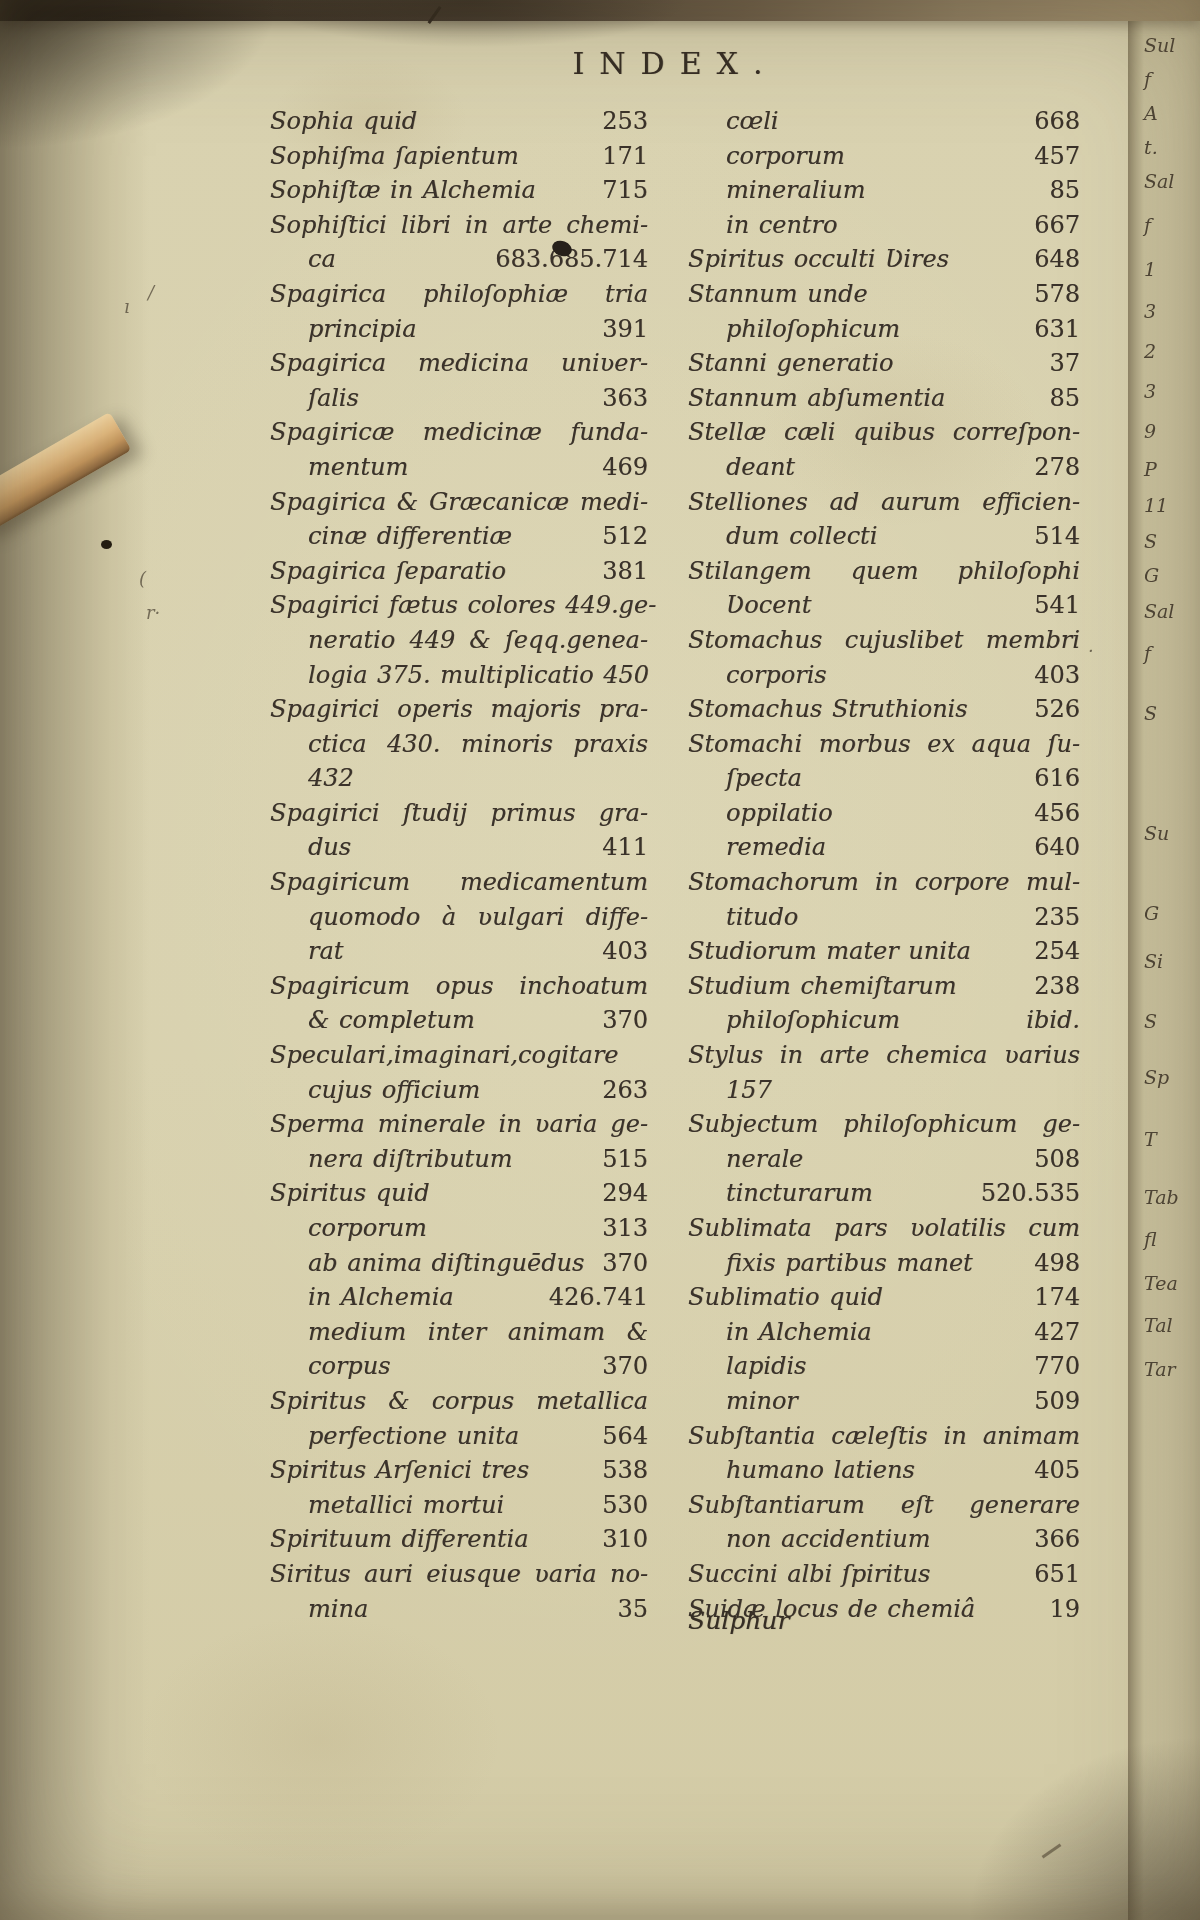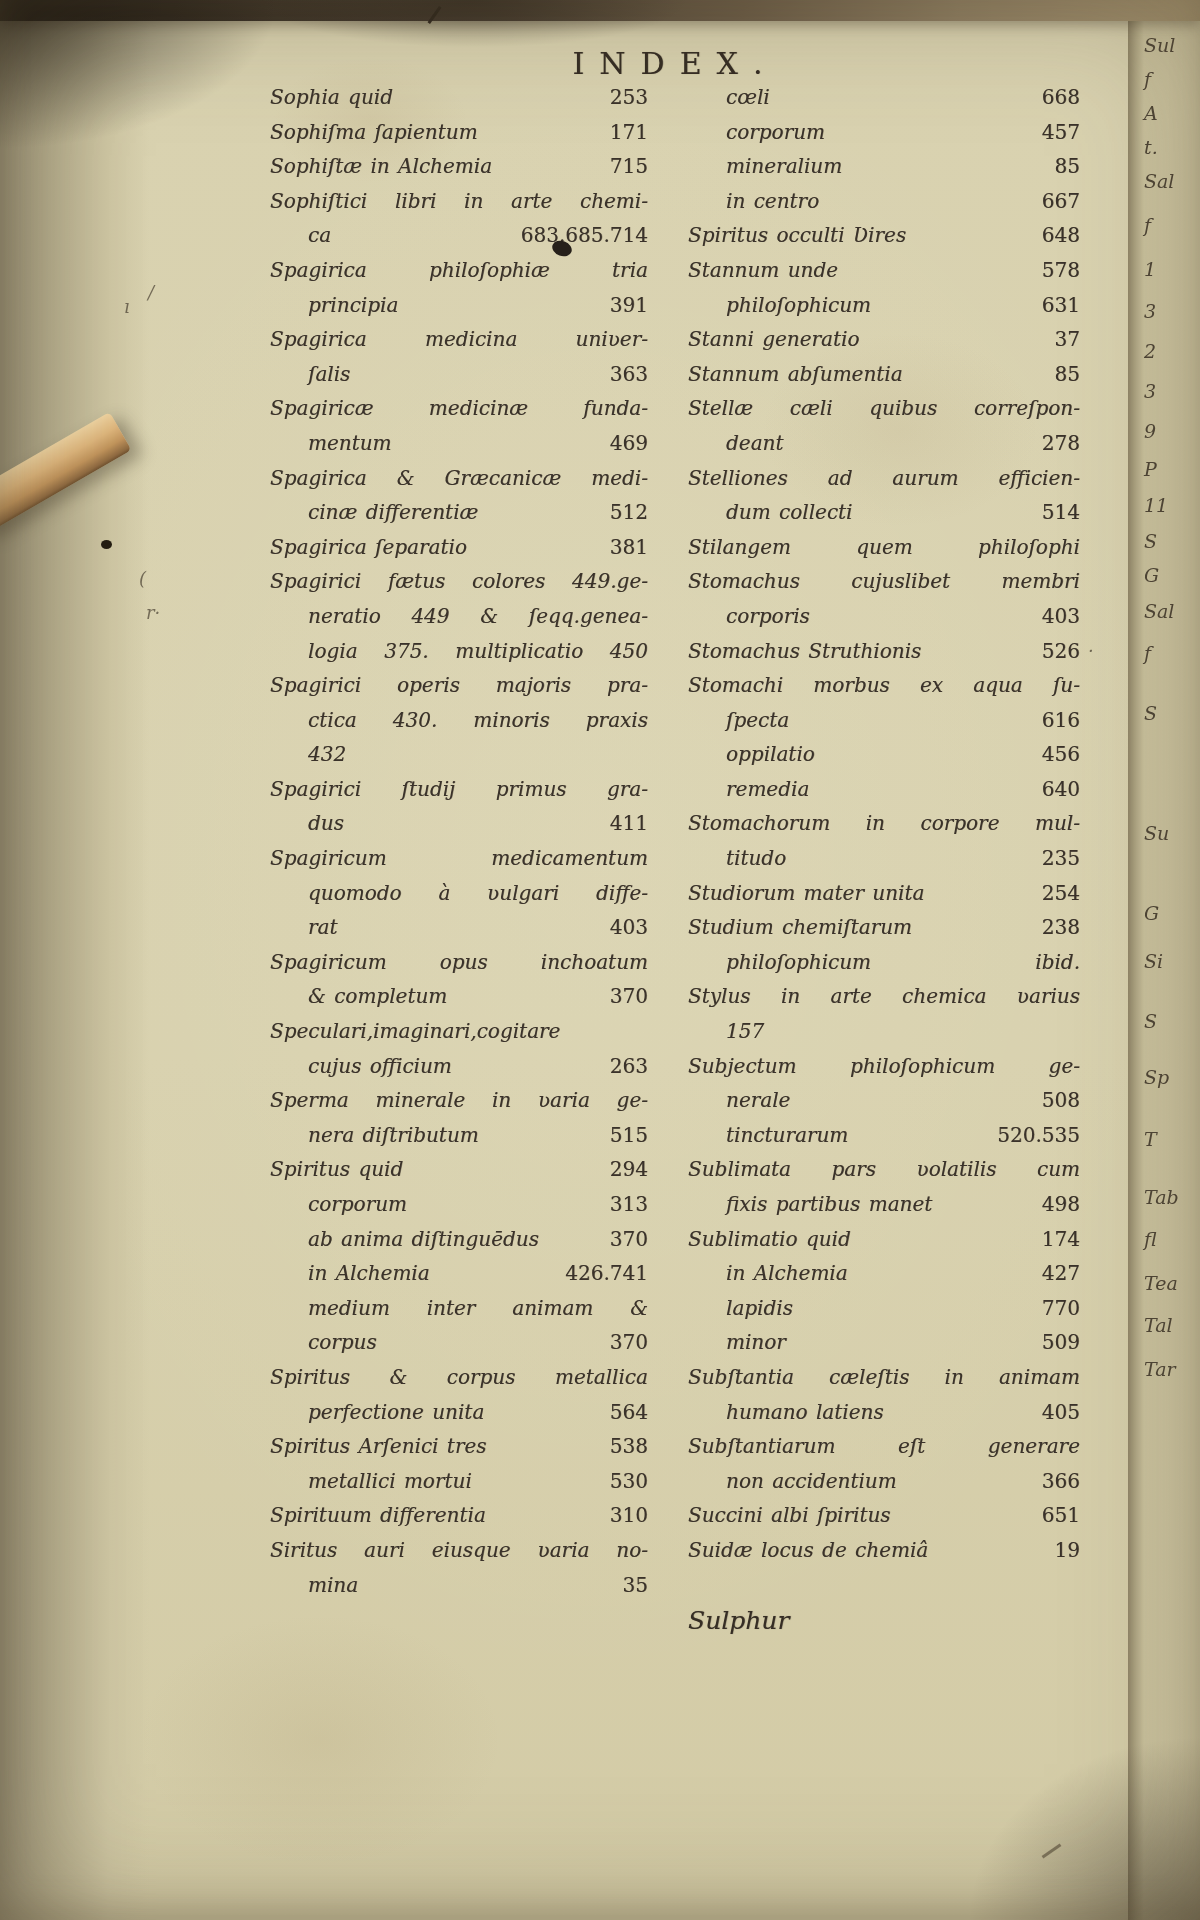--- a/index.html
+++ b/index.html
@@ -32,21 +32,21 @@
     box-shadow:inset 0 0 130px rgba(90,75,50,.38), inset 0 -14px 30px rgba(90,78,55,.25);}
   
   .stick{position:absolute;left:-40px;top:452px;width:172px;height:44px;
     transform:rotate(-30deg);border-radius:5px;z-index:6;
     background:linear-gradient(180deg,#edd2a0 0%,#ddb57c 38%,#c1945c 68%,#8f6a41 92%,#6f512f 100%);
     box-shadow:8px 10px 16px rgba(50,40,25,.35);}
   
   .title{position:absolute;left:270px;top:46px;width:810px;text-align:center;
     font-size:30px;letter-spacing:.5em;color:#342c23;z-index:10;
     text-shadow:.5px .4px .7px rgba(52,44,35,.45);}
-  .col{position:absolute;top:80px;z-index:10;color:#3a322a;font-size:20px;
+  .col{position:absolute;top:104px;z-index:10;color:#3a322a;font-size:24px;
     text-shadow:.4px .3px .6px rgba(58,48,36,.45);}
   .col-left{left:270px;width:378px;}
   .col-right{left:688px;width:392px;}
   .line{display:flex;justify-content:space-between;align-items:baseline;height:34.6px;white-space:nowrap;}
   .line .t{font-style:italic;line-height:34.6px;word-spacing:2px;}
   .line.ind .t{padding-left:38px;}
   .line.nopage .t{width:100%;text-align-last:justify;}
   .line .p{font-style:normal;line-height:34.6px;padding-left:10px;}
   .line .p.it{font-style:italic;}
   .catchword{position:absolute;left:688px;top:1606px;width:322px;text-align:left;z-index:10;
@@ -311,20 +311,24 @@
       <div class="line nopage">
         <span class="t">Stelliones ad aurum efficien-</span>
       </div>
       <div class="line ind">
         <span class="t">dum collecti</span>
         <span class="p">514</span>
       </div>
       <div class="line nopage">
         <span class="t">Stilangem quem philoſophi</span>
       </div>
+      <div class="line ind">
+        <span class="t">Ʋocent</span>
+        <span class="p">541</span>
+      </div>
       <div class="line nopage">
         <span class="t">Stomachus cujuslibet membri</span>
       </div>
       <div class="line ind">
         <span class="t">corporis</span>
         <span class="p">403</span>
       </div>
       <div class="line">
         <span class="t">Stomachus Struthionis</span>
         <span class="p">526</span>

